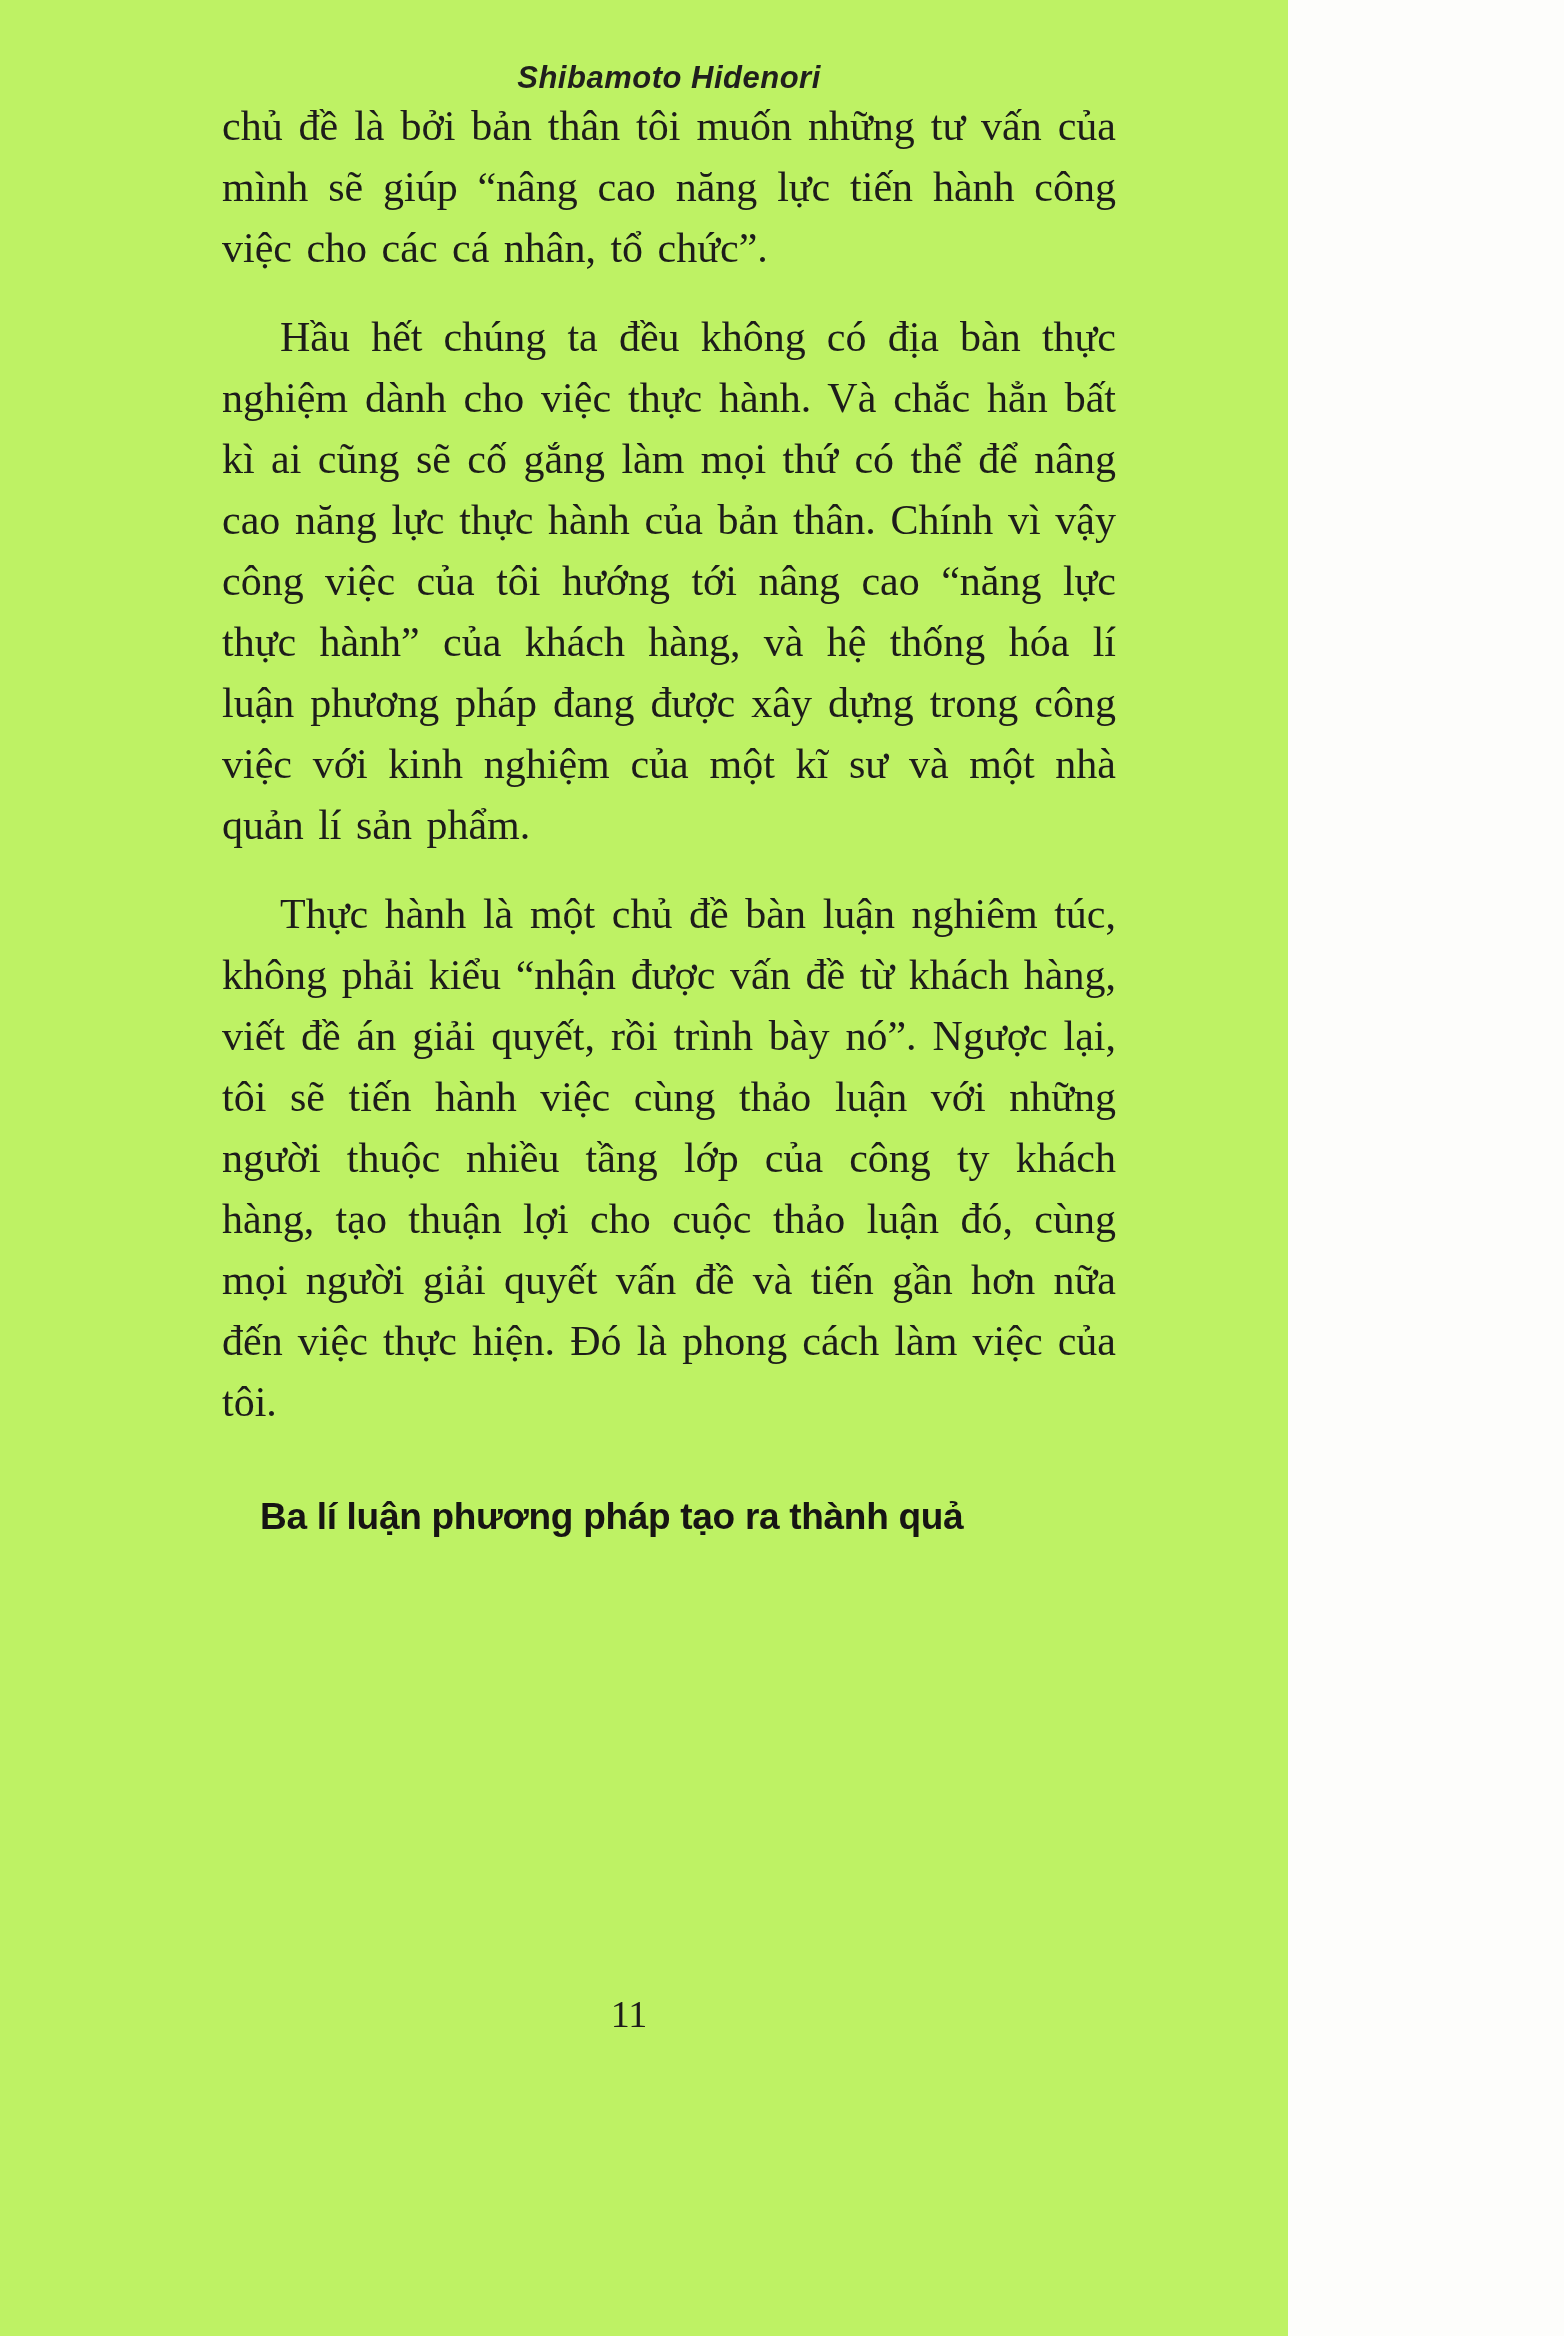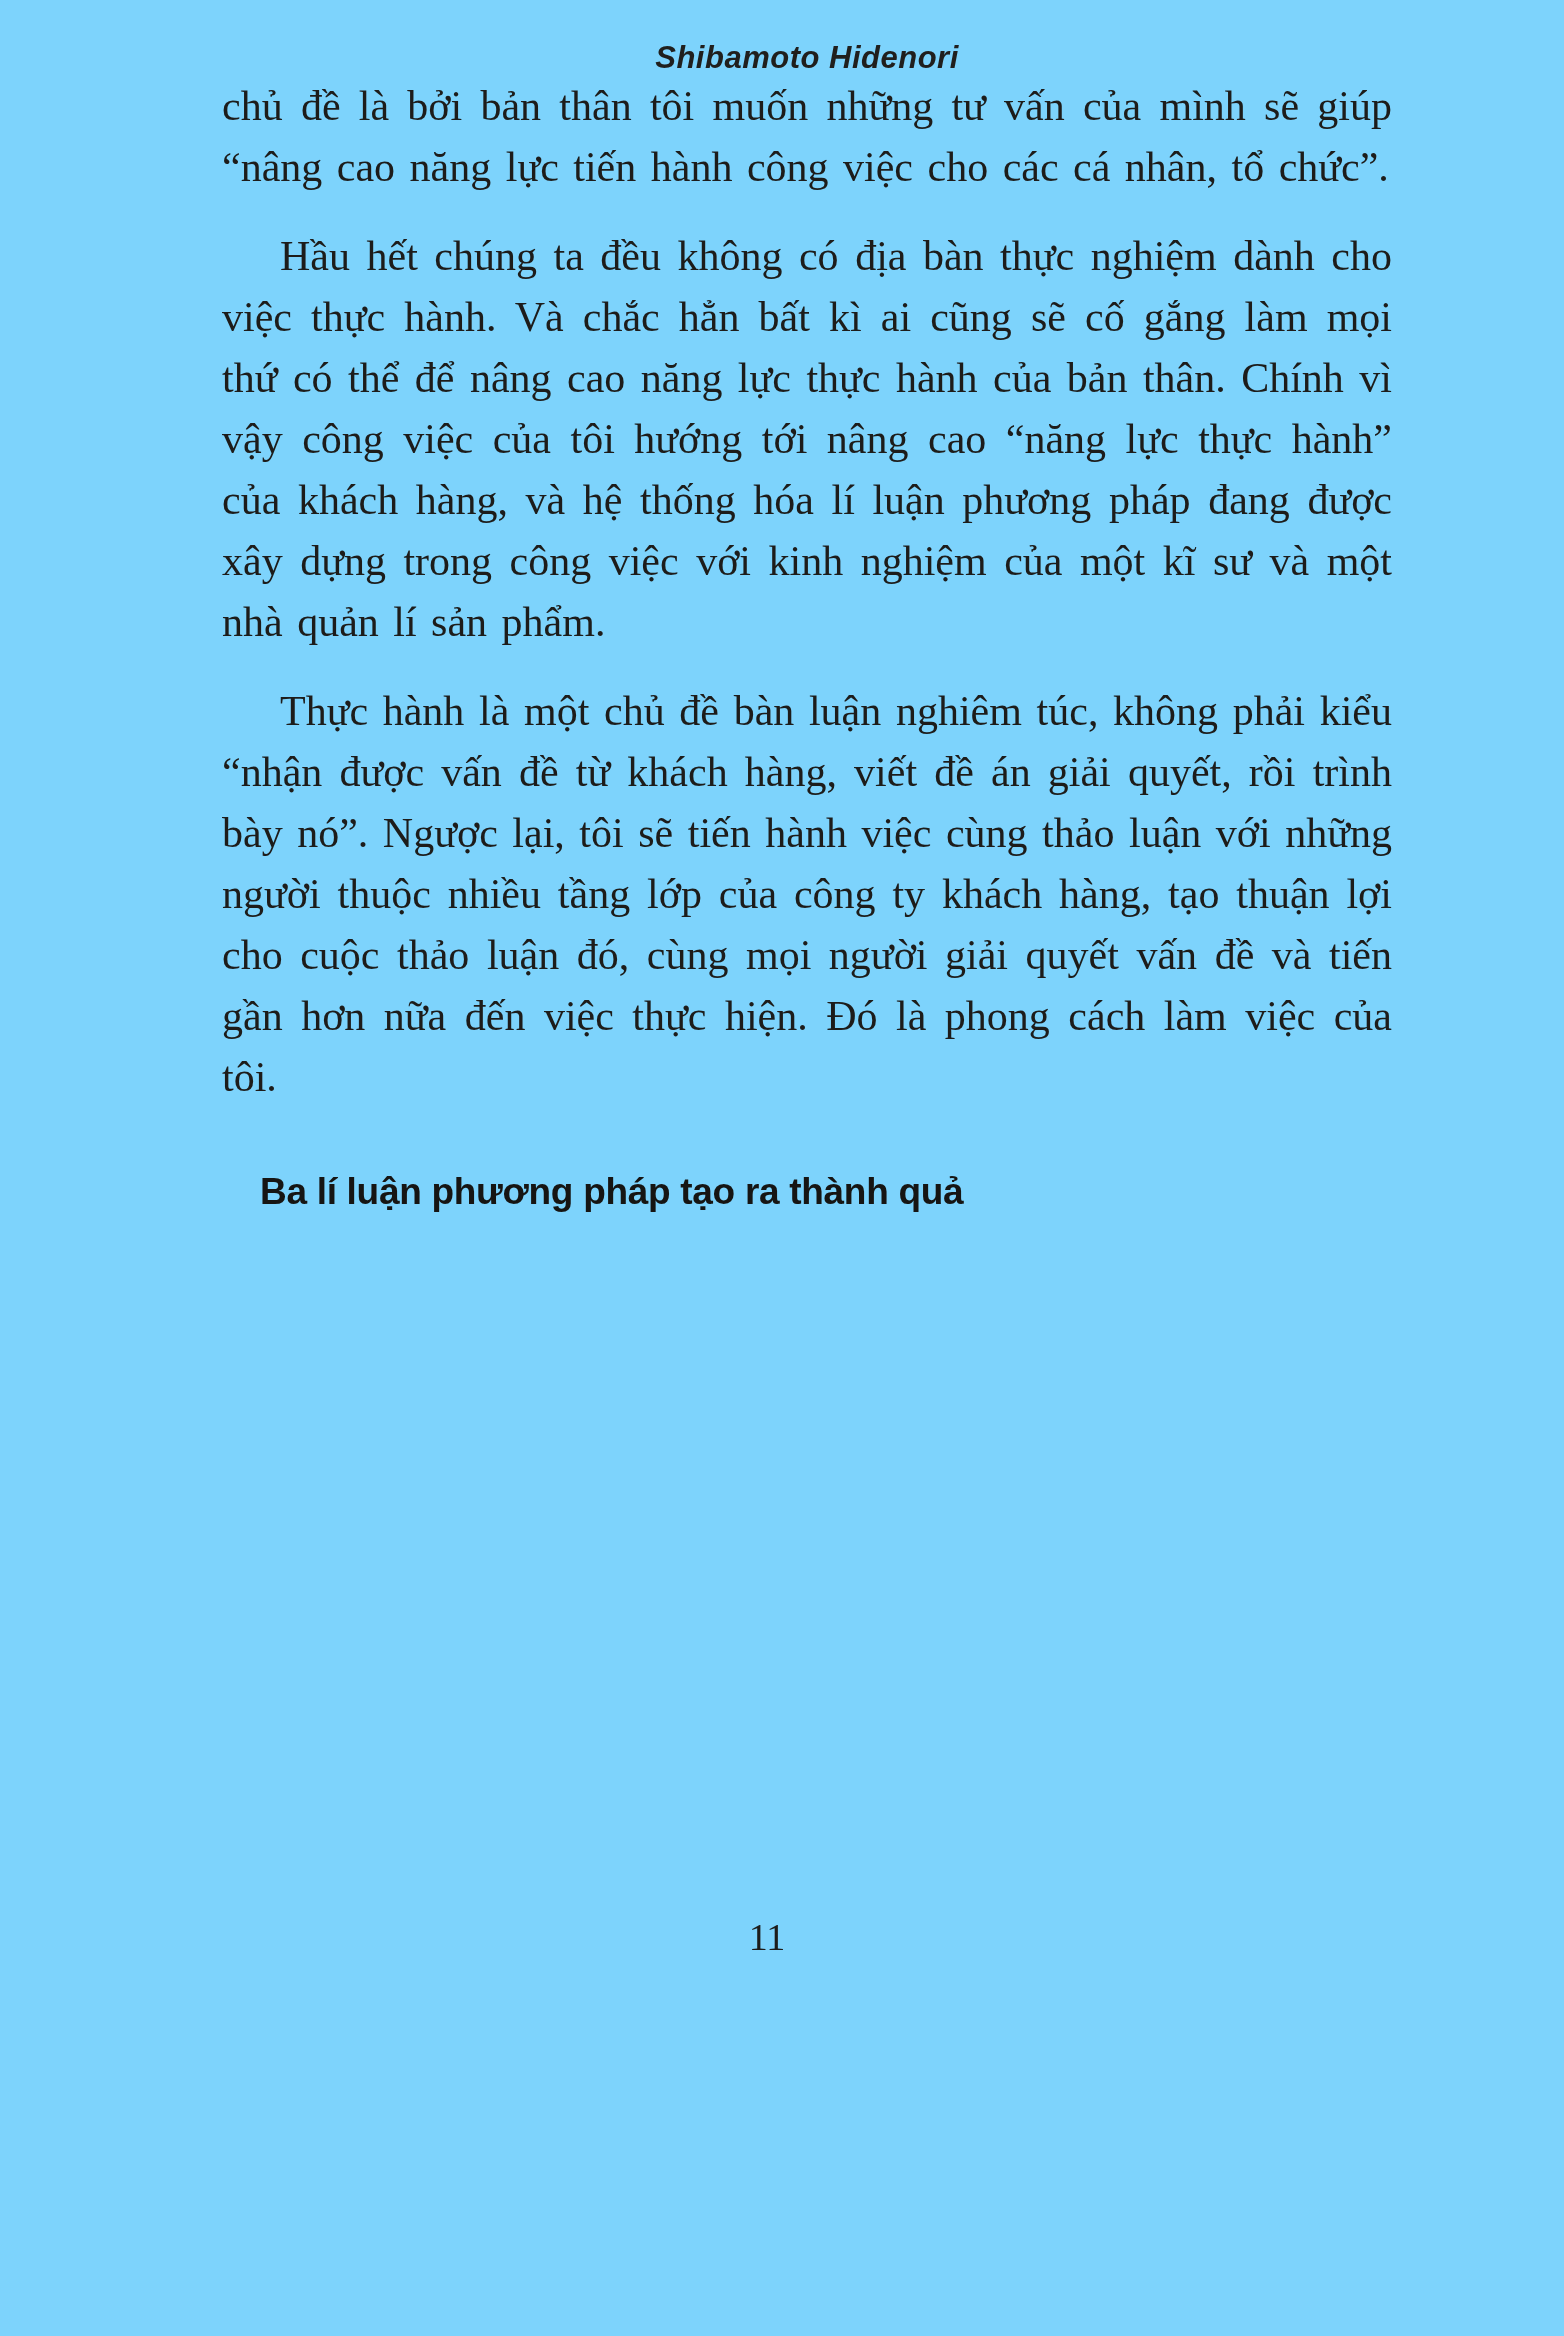--- a/index.html
+++ b/index.html
@@ -4,25 +4,25 @@
 <style>
   * { margin: 0; padding: 0; box-sizing: border-box; }
 
   html, body {
     width: 1564px;
     background: #fdfdfb;
   }
 
   .page {
     position: relative;
-    width: 1564px;
+    width: 1288px;
     height: 2336px;
-    background: #7dd3fc;
+    background: #bef264;
     color: #1d1c1a;
-    padding: 40px 172px 0 222px;
+    padding: 60px 172px 0 222px;
     overflow: hidden;
   }
 
   .running-header {
     text-align: center;
     font-family: "Liberation Sans", "DejaVu Sans", sans-serif;
     font-style: italic;
     font-weight: bold;
     font-size: 31px;
     letter-spacing: 0.5px;
@@ -55,21 +55,21 @@
     padding-left: 38px;
     margin-top: 62px;
     margin-bottom: 36px;
     letter-spacing: -0.3px;
   }
 
   .page-number {
     position: absolute;
     left: 0;
     right: 30px;
-    top: 1915px;
+    top: 1992px;
     text-align: center;
     font-family: "Liberation Serif", "DejaVu Serif", serif;
     font-size: 38px;
     color: #1d1c1a;
   }
 </style>
 </head>
 <body>
 
 <div class="page">

